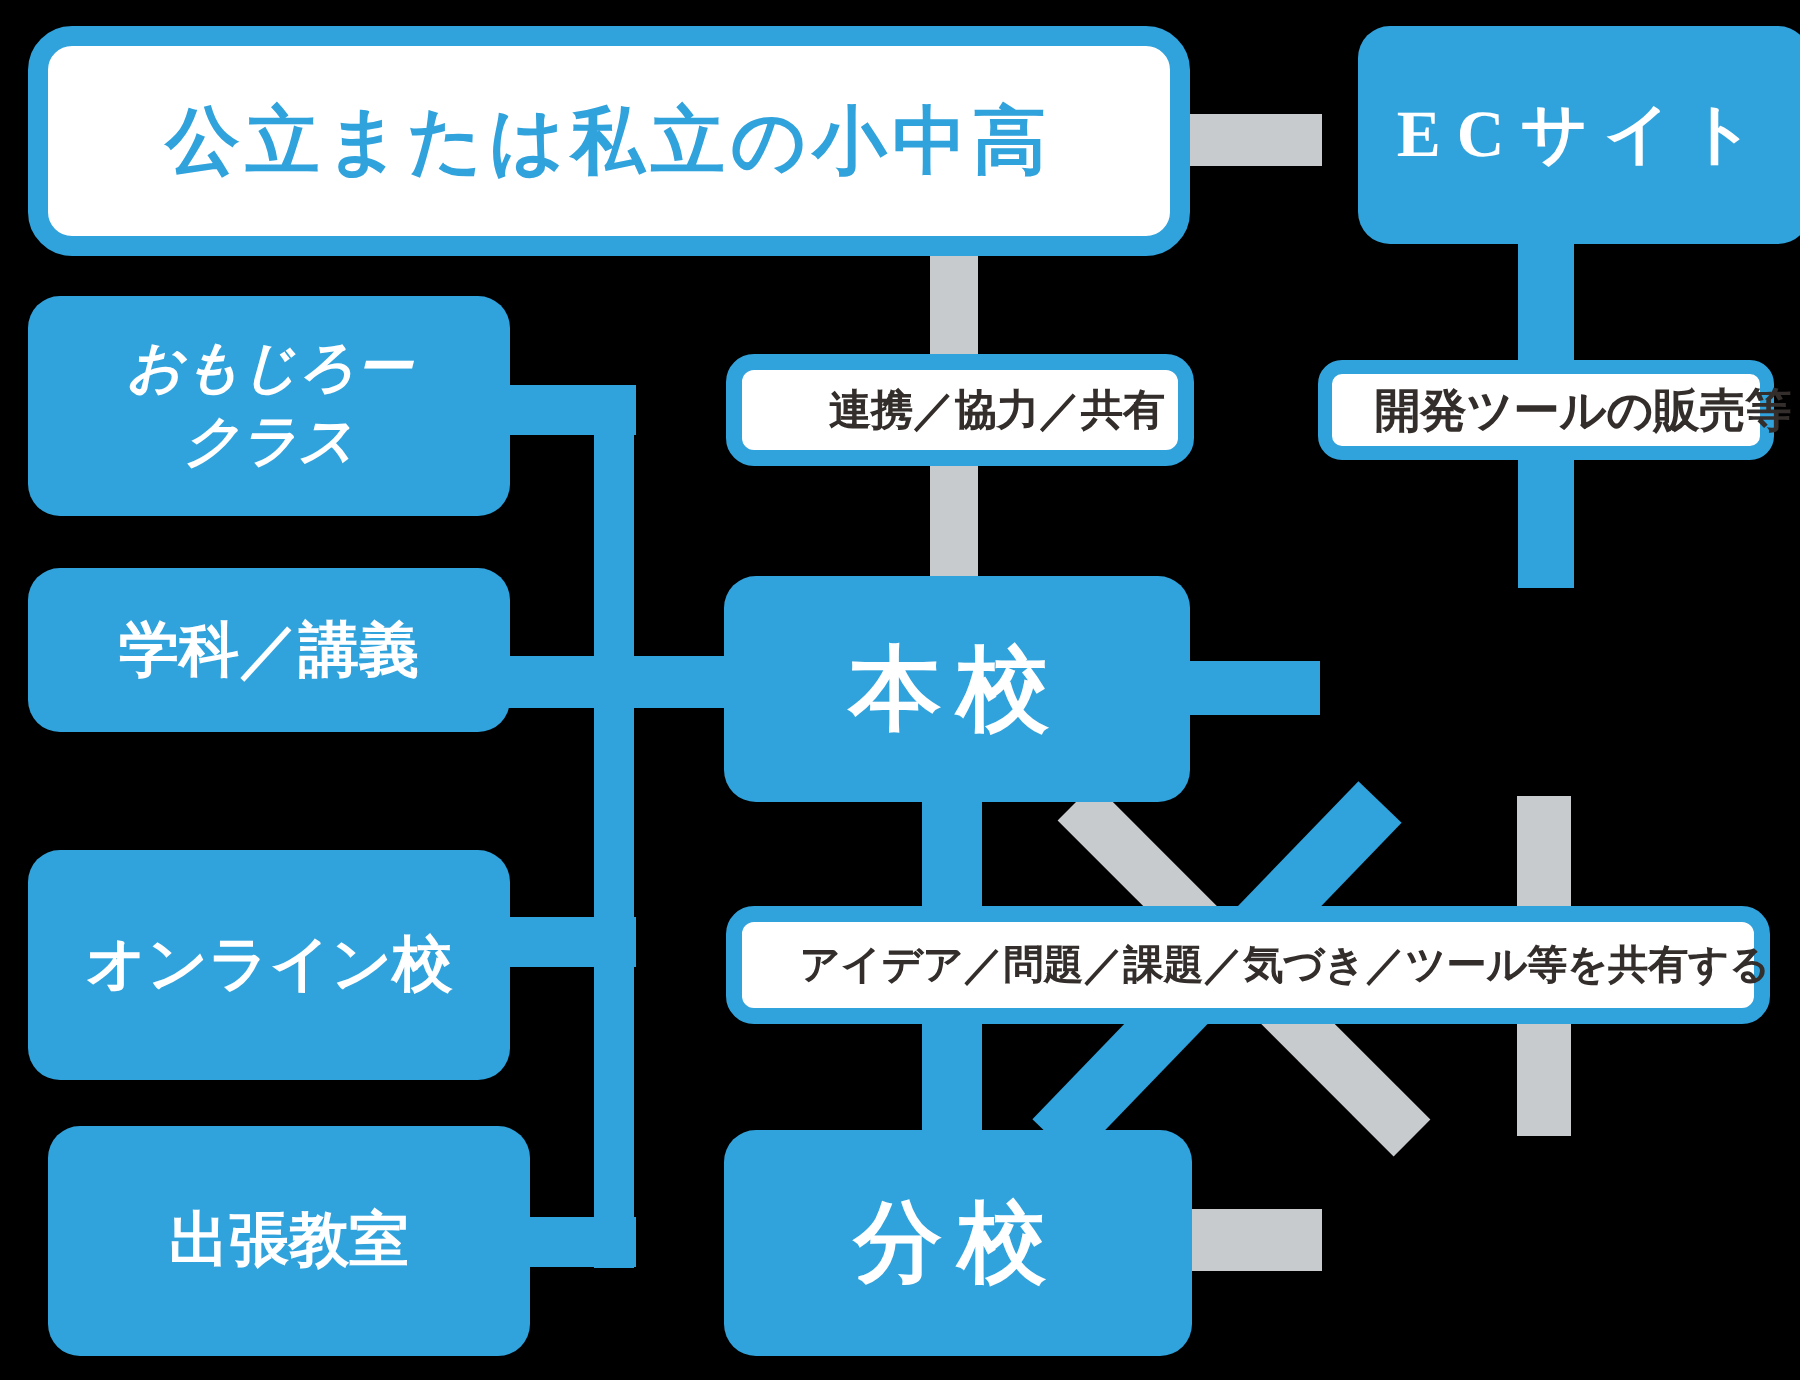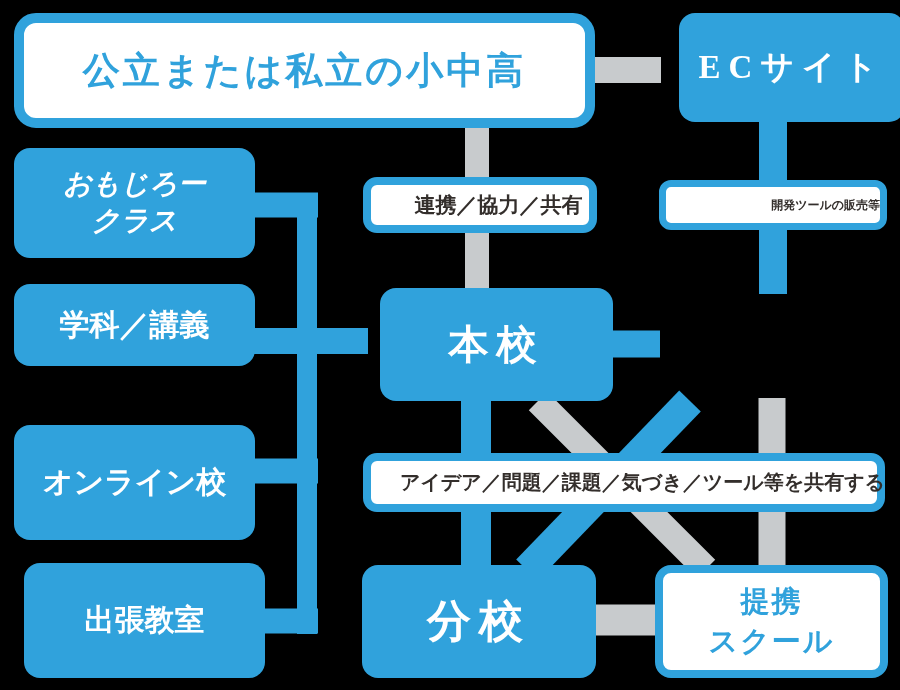--- a/index.html
+++ b/index.html
@@ -28,27 +28,27 @@
     background:var(--white);border:8px solid var(--blue);border-radius:14px;
     color:var(--dark);text-align:center;white-space:nowrap;padding-left:37px;
   }
   
   #n-top   {left:14px; top:13px; width:581px;height:115px;border-width:10px;border-radius:22px;font-size:37px;letter-spacing:3px;}
   #n-ec    {left:679px;top:13px; width:226px;height:109px;font-size:33px;letter-spacing:8px;font-family:Liberation Serif, serif;}
   #n-omo   {left:14px; top:148px;width:241px;height:110px;font-size:28px;line-height:1.32;font-style:italic;}
   #n-gakka {left:14px; top:284px;width:241px;height:82px;font-size:30px;}
   #n-online{left:14px; top:425px;width:241px;height:115px;font-size:30px;}
   #n-shucc {left:24px; top:563px;width:241px;height:115px;font-size:30px;}
-  #n-honkou{left:380px;top:288px;width:233px;height:113px;font-size:40px;letter-spacing:8px;}
+  #n-honkou{left:362px;top:288px;width:233px;height:113px;font-size:46px;letter-spacing:8px;}
   #n-labo  {left:655px;top:290px;width:233px;height:112px;font-size:33px;letter-spacing:14px;}
   #n-bunkou{left:362px;top:565px;width:234px;height:113px;font-size:44px;letter-spacing:8px;}
   #n-teikei{left:655px;top:565px;width:233px;height:113px;border-width:8px;font-size:29px;line-height:1.35;letter-spacing:2px;}
   
   #l-renkei  {left:363px;top:177px;width:234px;height:56px;font-size:21px;}
-  #l-kaihatsu{left:659px;top:180px;width:228px;height:50px;border-width:7px;border-radius:12px;font-size:12px;justify-content:flex-end;}
+  #l-kaihatsu{left:659px;top:180px;width:228px;height:50px;border-width:7px;border-radius:12px;font-size:23px;}
   #l-idea    {left:363px;top:453px;width:522px;height:59px;font-size:20px;}
 </style>
 </head>
 <body>
 
 <div id="canvas">
 
   <svg id="edges" viewBox="0 0 900 690">
 
     <line class="c-gray" x1="592" y1="70" x2="661" y2="70" stroke-width="26"></line>
@@ -107,18 +107,14 @@
 
 
   <div id="l-idea" class="edge-label">
     <span>アイデア／問題／課題／気づき／ツール等を共有する</span>
   </div>
 
   <div id="n-bunkou" class="node blue">
     <span>分校</span>
   </div>
 
-  <div id="n-teikei" class="node outlined">
-    <span>提携</span>
-    <span>スクール</span>
-  </div>
 
 </div>
 
 </body></html>

